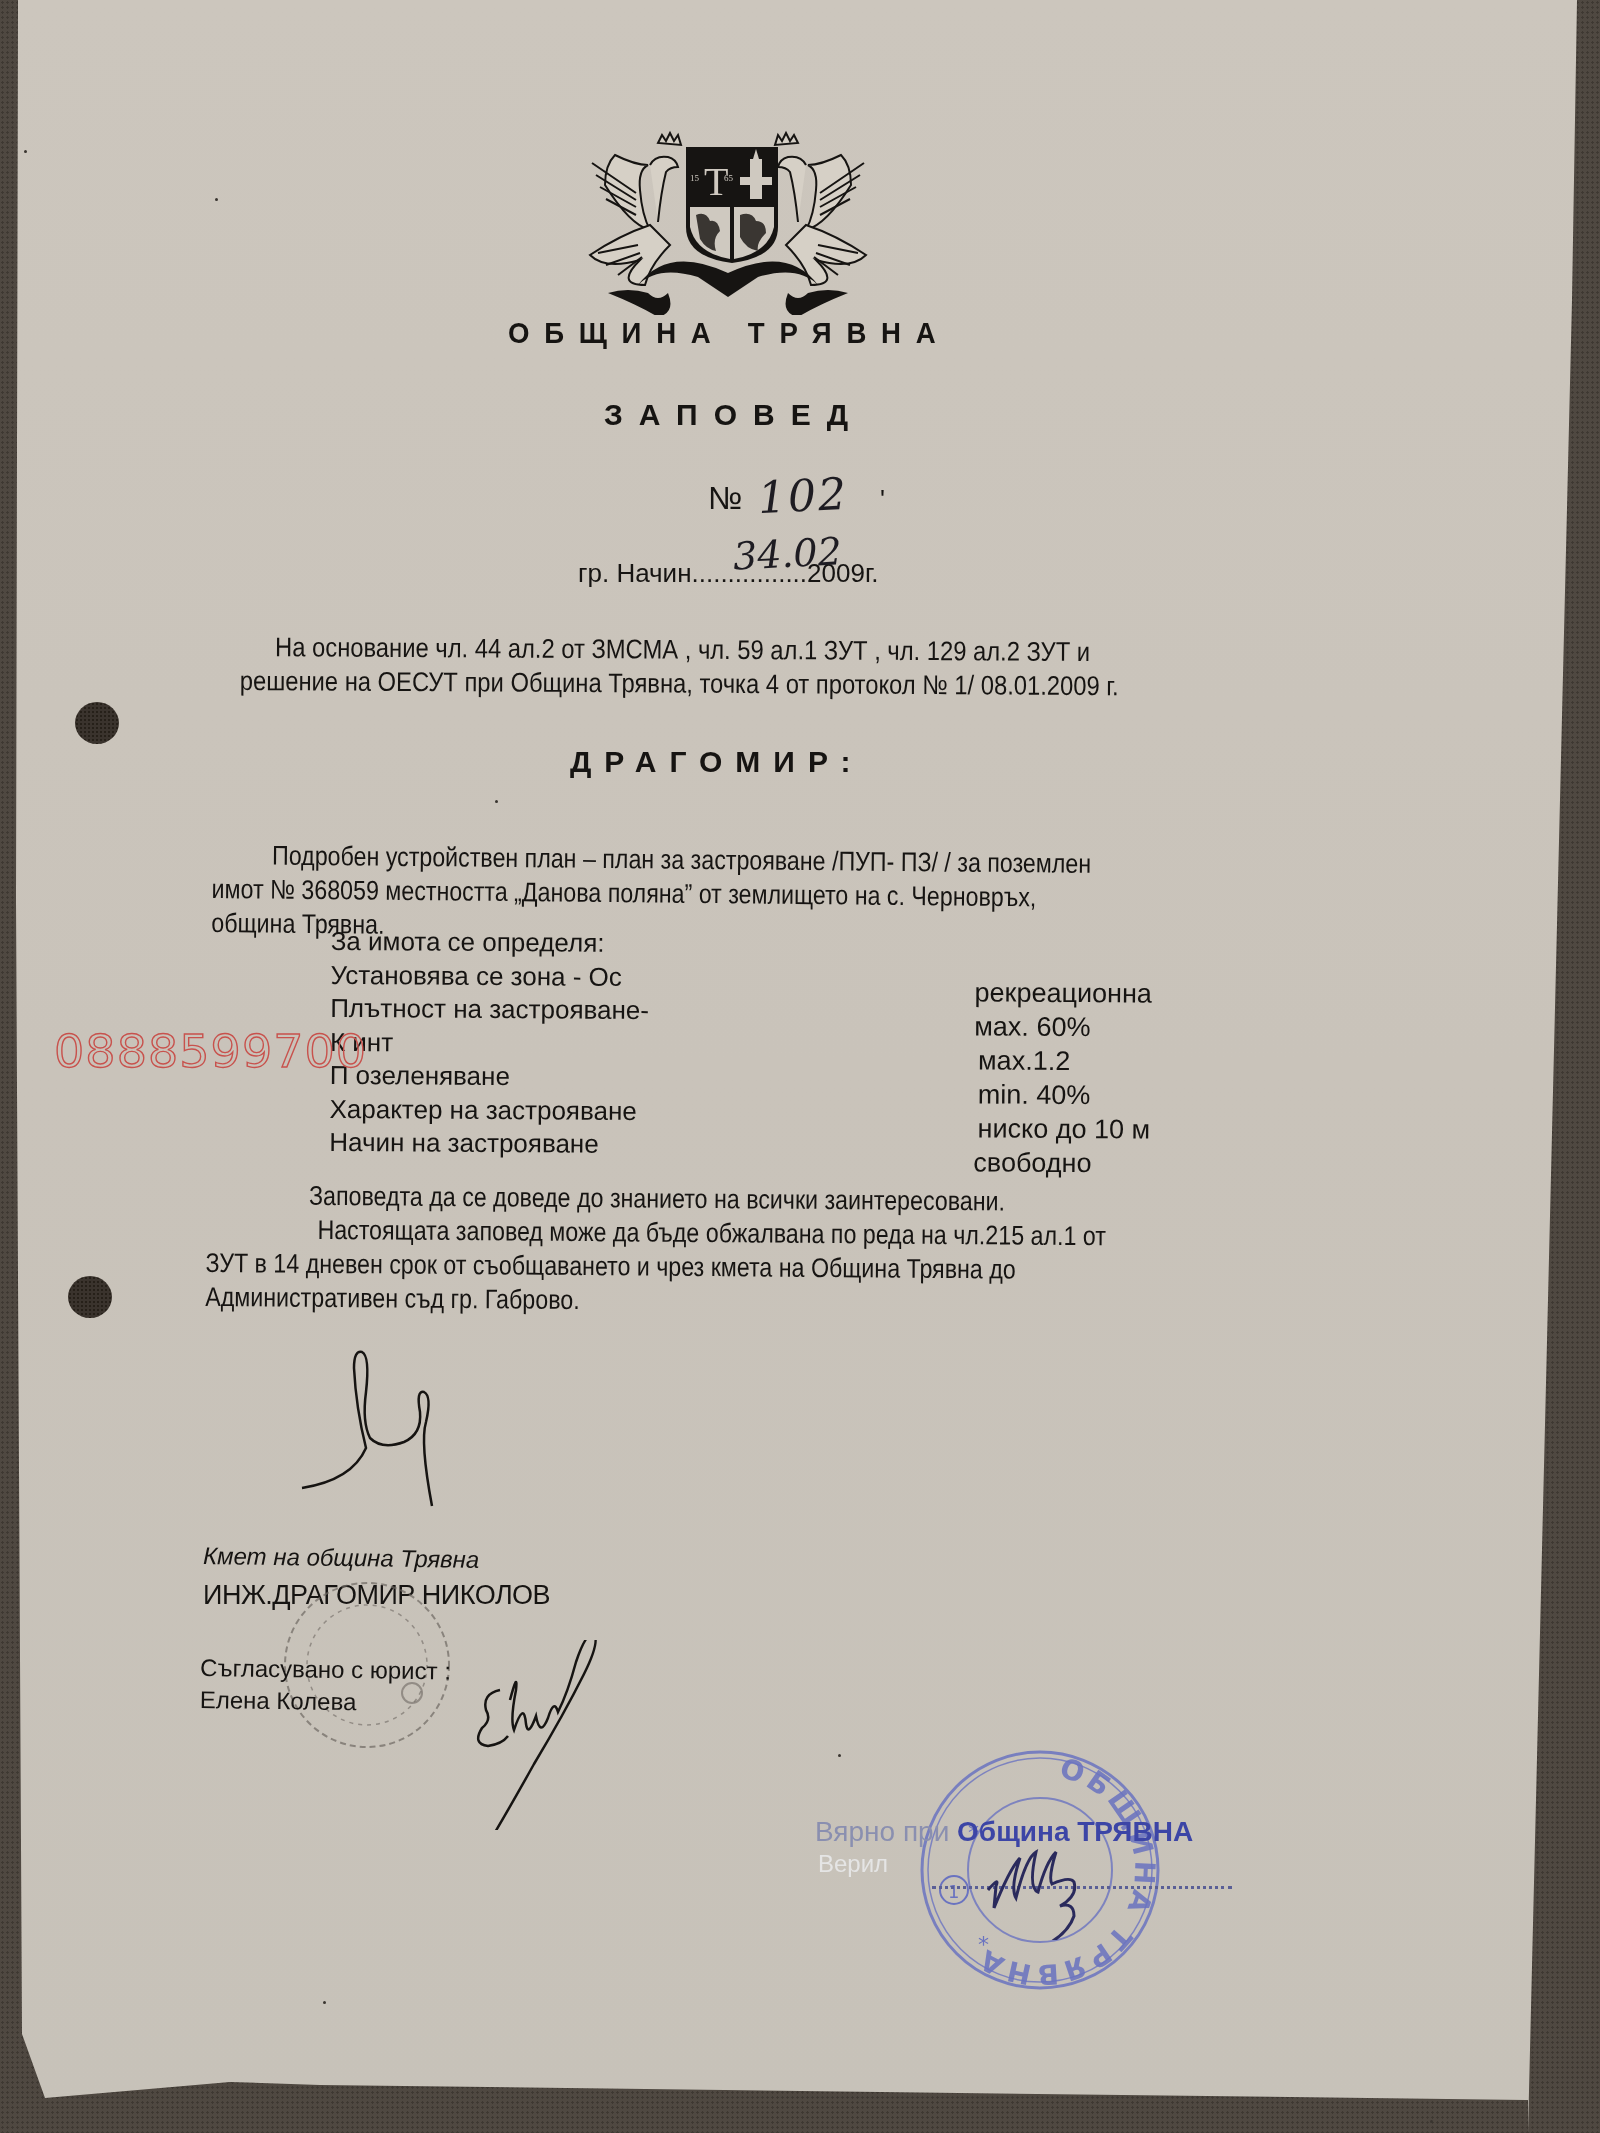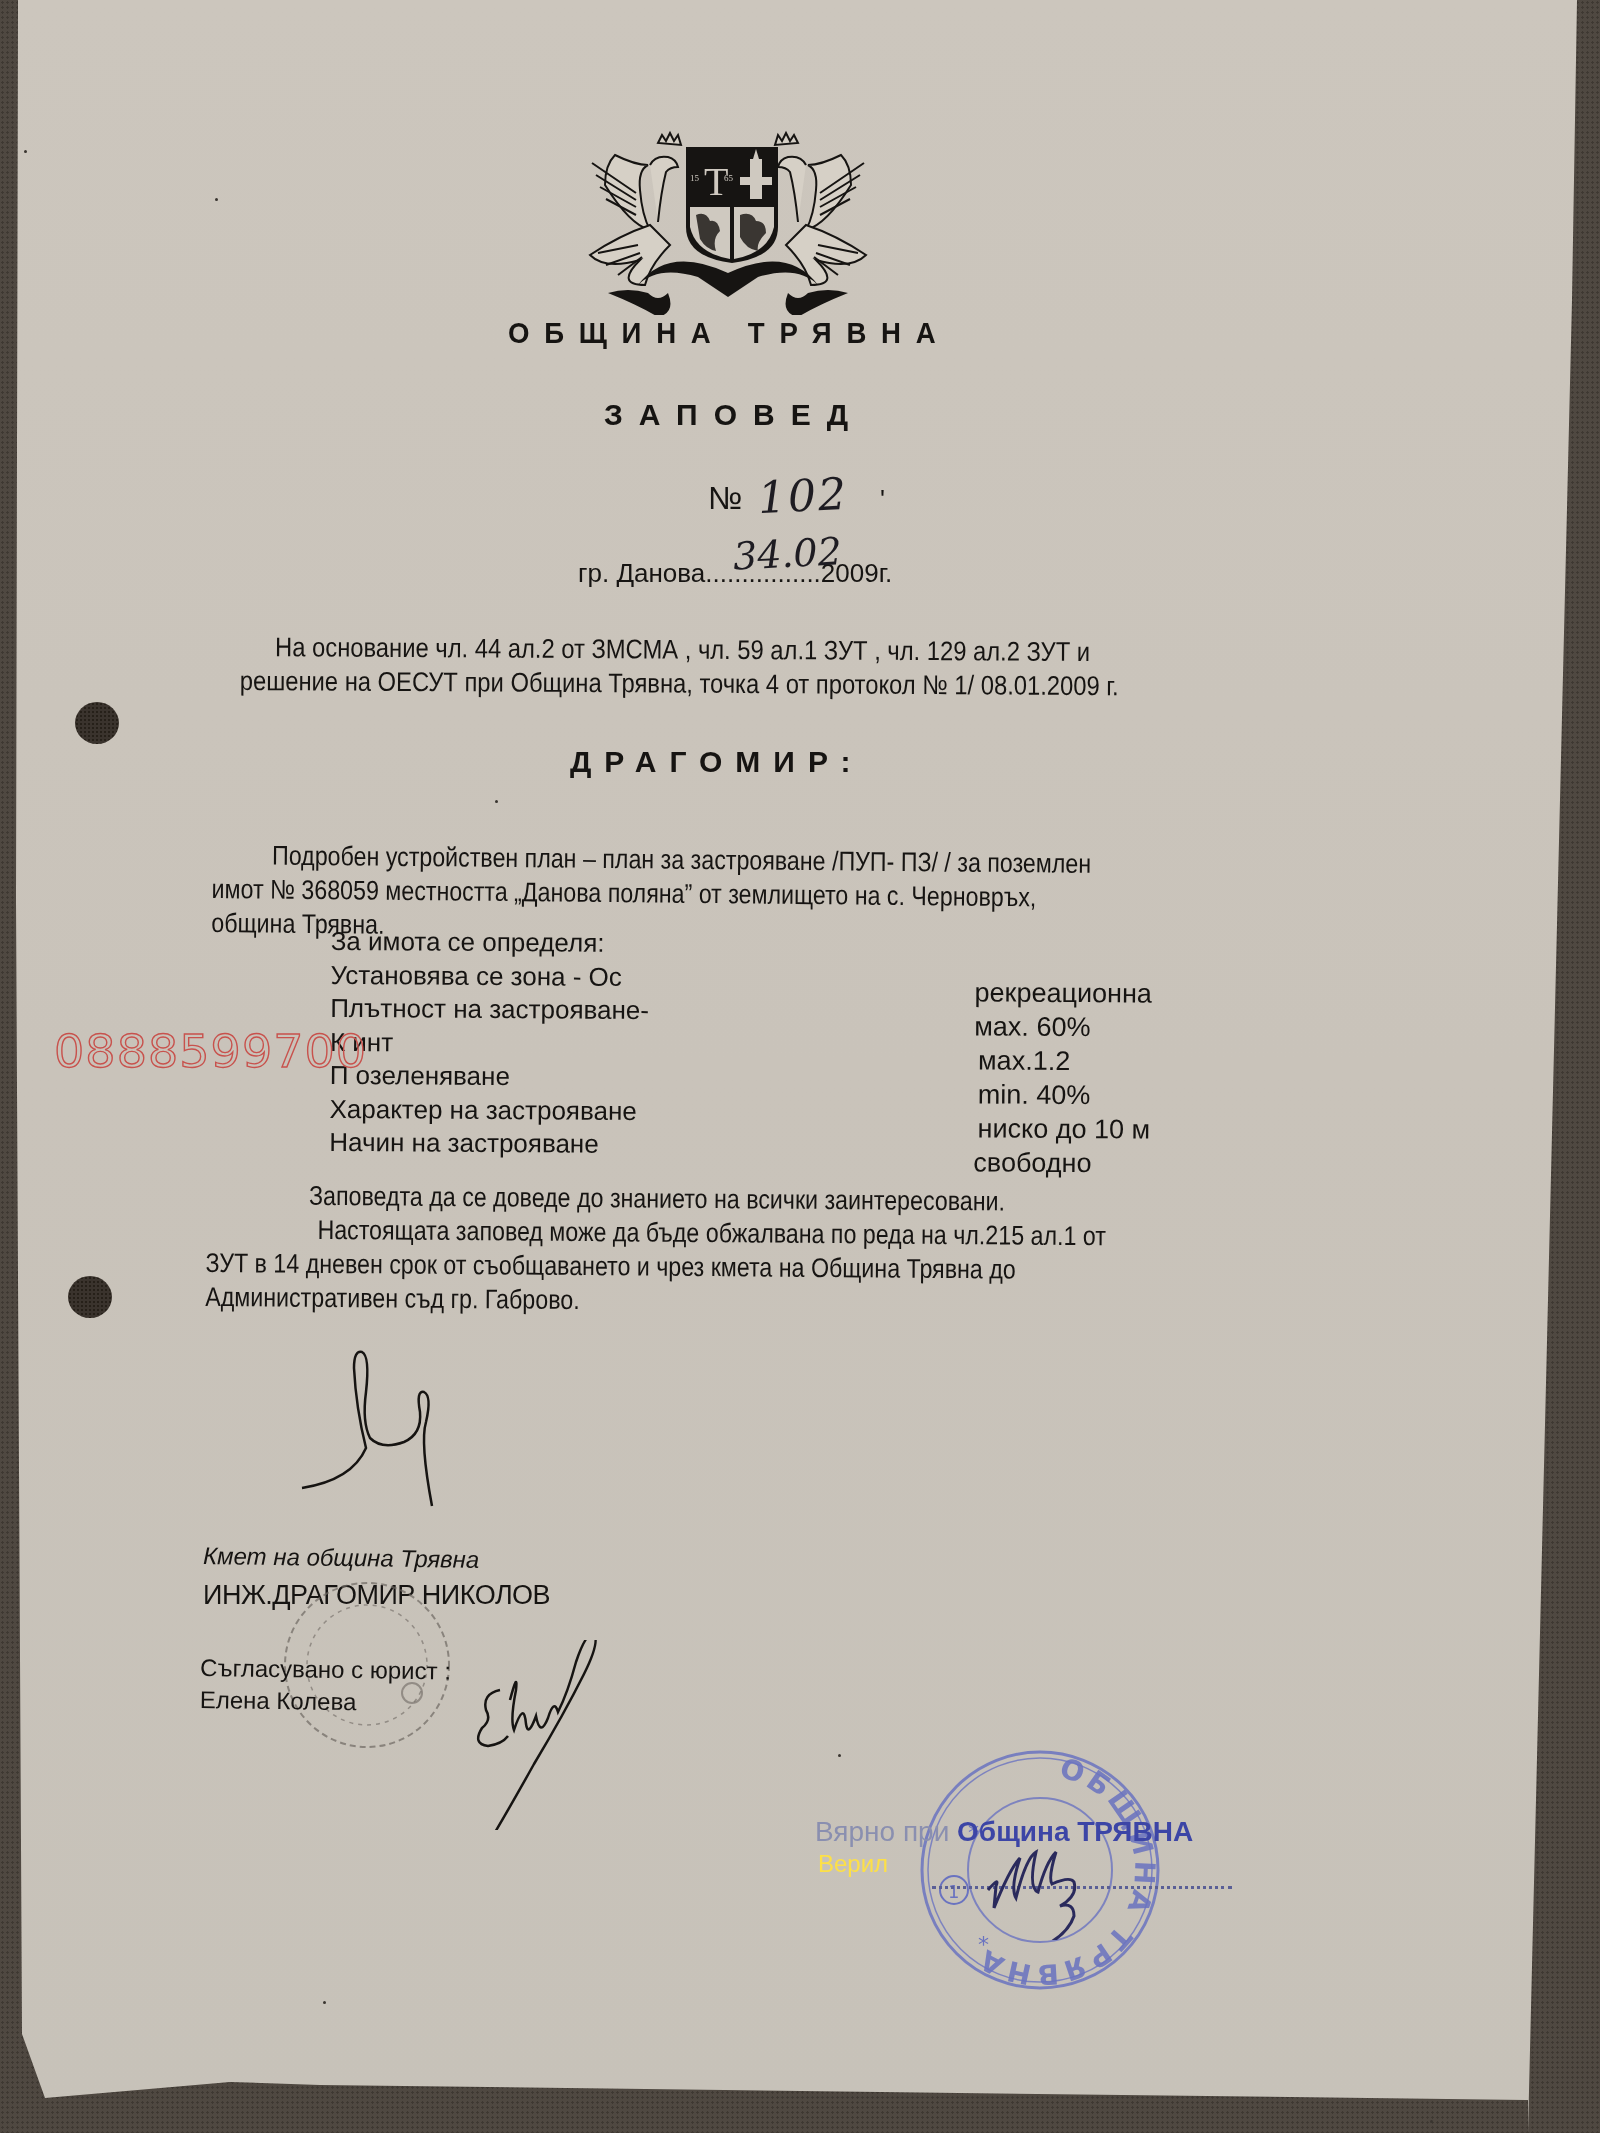--- a/index.html
+++ b/index.html
@@ -52,21 +52,21 @@
       -webkit-text-stroke: 1.3px #c8524d; letter-spacing: 1px;
       font-family: "DejaVu Sans", sans-serif; transform: scaleX(1.08); transform-origin: left;
     }
     .mayor-name { left: 203px; top: 1580px; font-size: 27px; font-weight: normal; letter-spacing: -0.5px; }
     .mayor-title { left: 203px; top: 1542px; font-size: 24px; font-style: italic; transform: rotate(0.8deg); transform-origin: left; }
     .agreed { left: 200px; top: 1652px; font-size: 24px; line-height: 32px; transform: rotate(0.8deg); transform-origin: left; }
     .sig { position: absolute; }
     .stamp-blue { position: absolute; left: 910px; top: 1740px; width: 260px; height: 260px; }
     .certify-line { position: absolute; left: 815px; top: 1816px; font-size: 28px; color: #8a8fb0; text-align: right; }
     .certify-line b { color: #3c45a6; font-weight: bold; }
-    .verified-line { position: absolute; left: 818px; top: 1850px; font-size: 24px; color: #fde047; }
+    .verified-line { position: absolute; left: 818px; top: 1850px; font-size: 24px; color: #e5e5e5; }
     .dots { position: absolute; left: 932px; top: 1886px; width: 300px; border-top: 3px dotted #5a5f96; }
     .specks span { position: absolute; width: 3px; height: 3px; border-radius: 50%; background: #3a3530; }
   </style>
 </head>
 <body>
 
 <div class="paper"></div>
 
 <div class="hole" style="left:75px;top:702px;"></div>
 <div class="hole" style="left:68px;top:1276px;"></div>
@@ -116,21 +116,21 @@
 </svg>
 
 <div class="abs muni-title">ОБЩИНА ТРЯВНА</div>
 <div class="abs doc-title">ЗАПОВЕД</div>
 
 <div class="abs num-label">№</div>
 <div class="abs num-value handwritten">102</div>
 <div class="abs tick">'</div>
 
 <div class="abs city-line">
-  <span>гр. Данова</span><span>................</span><span>2009г.</span>
+  <span>гр. Начин</span><span>................</span><span>2009г.</span>
 </div>
 <div class="abs date-hand handwritten">34.02</div>
 
 <div class="para basis">
   <div style="padding-left:40px">На основание чл. 44  ал.2 от ЗМСМА , чл. 59 ал.1 ЗУТ ,  чл. 129  ал.2 ЗУТ   и</div>
   <div>решение на ОЕСУТ при Община Трявна,  точка 4 от протокол № 1/ 08.01.2009 г.</div>
 </div>
 
 <div class="abs approve">ДРАГОМИР:</div>
 

